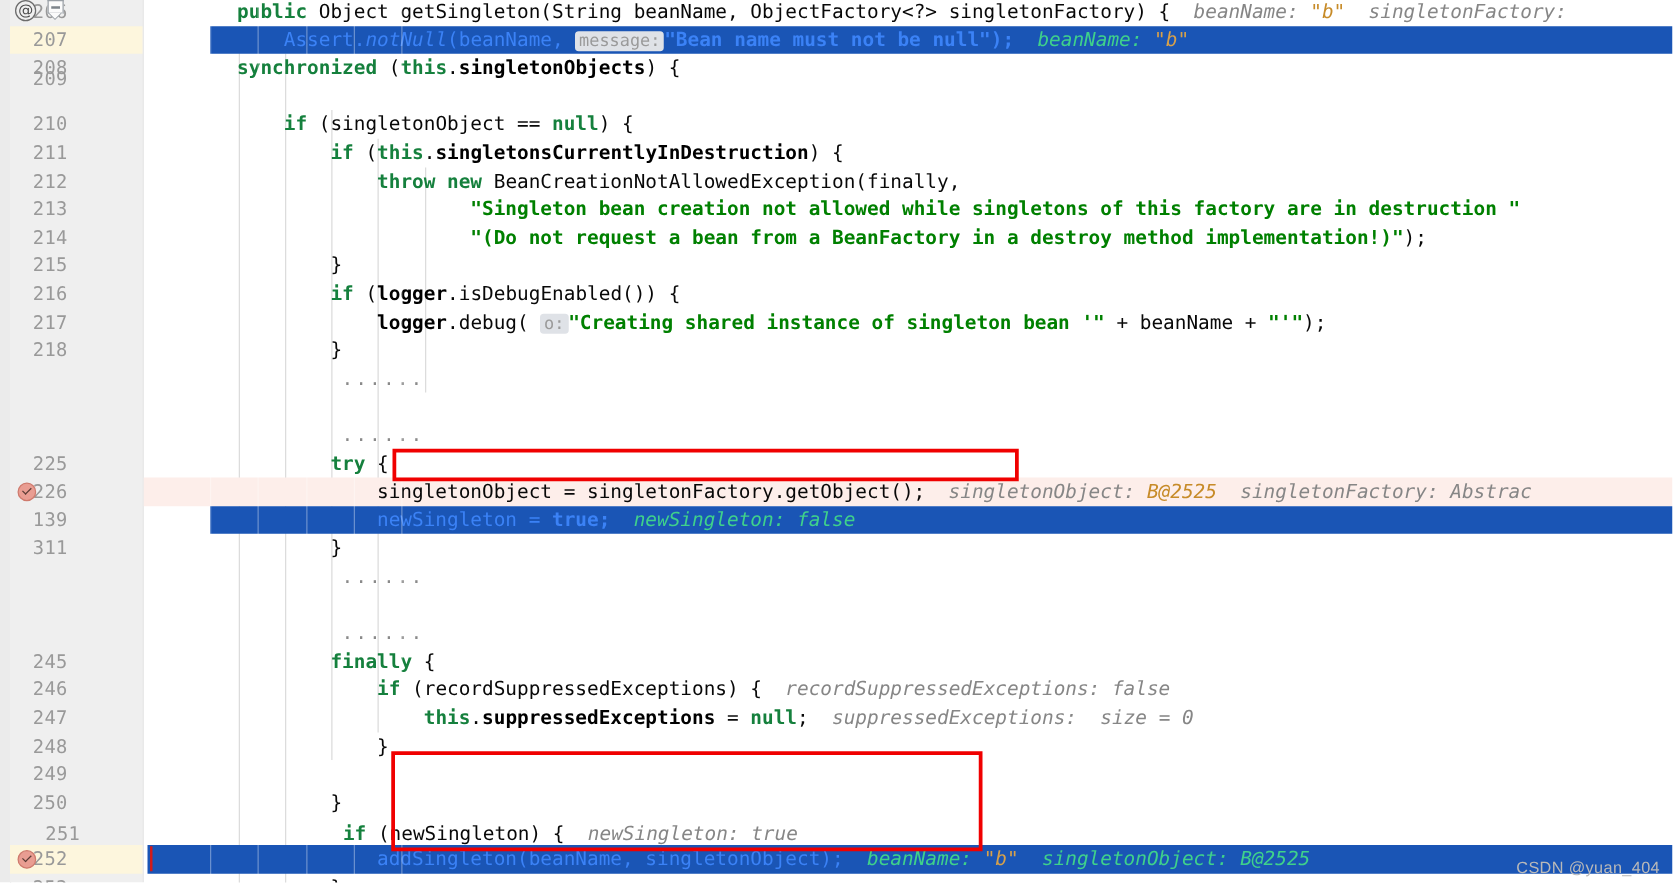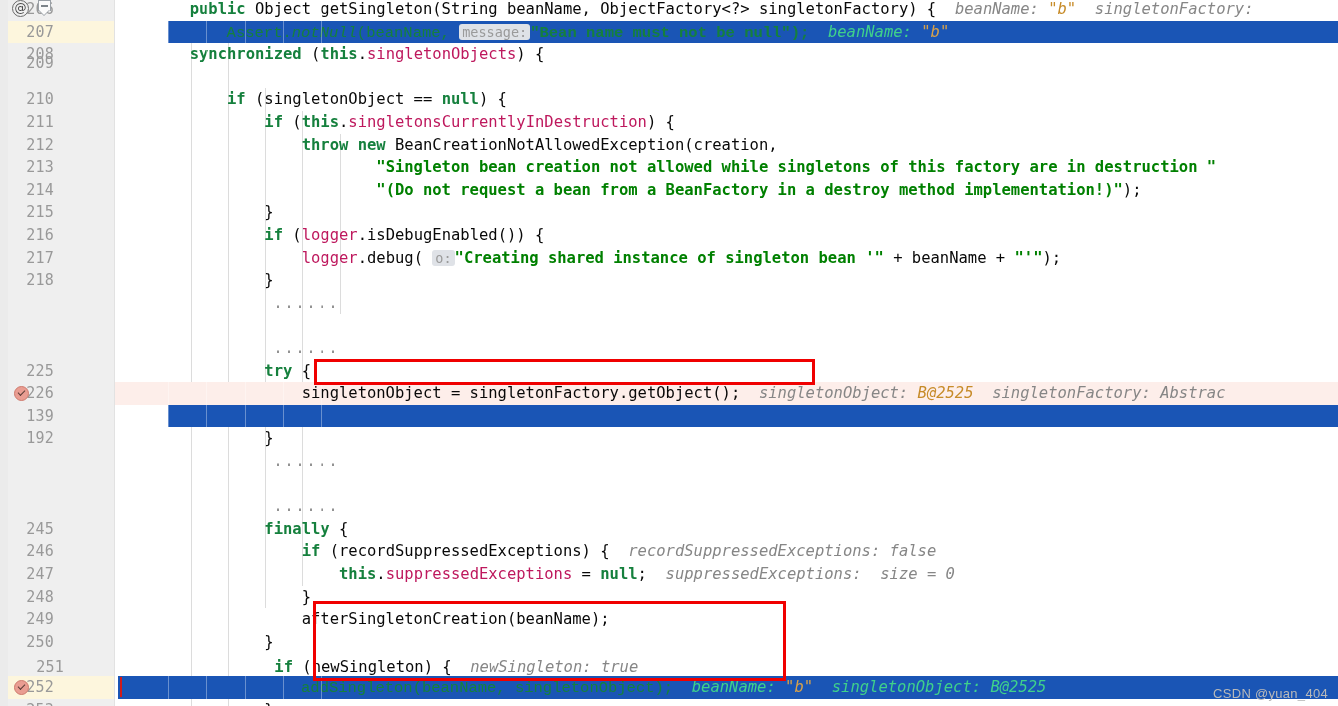--- a/index.html
+++ b/index.html
@@ -92,21 +92,21 @@
     top: 0;
     height: 22.6px;
     font-family: "DejaVu Sans Mono", monospace;
     font-size: 15.5px;
     white-space: pre;
     color: #080808;
   }
 
   
   .kw       { color: #15803d; font-weight: bold; }
-  .field    { color: #be185d; font-weight: normal; }
+  .field    { color: #000000; font-weight: bold; }
   .str      { color: #008000; font-weight: bold; }
   .plain    { color: #080808; }
 
   
   .hint     { color: #868686; font-style: italic; }
   .hintval  { color: #c78b28; font-style: italic; }
   
   .hint-on-sel    { color: #3fd18b; font-style: italic; }
   .hintval-on-sel { color: #d8a14a; font-style: italic; }
 
@@ -114,21 +114,21 @@
   .inlay {
     background: #dfe2e7;
     color: #9a9a9a;
     border-radius: 3px;
     padding: 0 3px;
     font-style: normal;
     font-size: 13.5px;
   }
 
   
-  .sel-text { color: #15803d; font-family: Liberation Mono, monospace; }
+  .sel-text { color: #3b82f6; }
 
   
   .fold {
     color: #8a8a8a;
     letter-spacing: 2px;
     font-size: 15px;
   }
 
   
   .bp {
@@ -243,42 +243,42 @@
       <div style="position: absolute; left: 302.4px; top: 111px; width: 1px; height: 474.6px; background: rgb(220, 220, 220); z-index: 0;"></div>
       <div style="position: absolute; left: 265.12px; top: 88.4px; width: 1px; height: 519.8px; background: rgb(220, 220, 220); z-index: 0;"></div>
       <div style="position: absolute; left: 227.84px; top: 43.2px; width: 1px; height: 678px; background: rgb(220, 220, 220); z-index: 0;"></div>
       <div style="position: absolute; left: 190.56px; top: 20.6px; width: 1px; height: 723.2px; background: rgb(220, 220, 220); z-index: 0;"></div>
       <div class="row" style="top: -2px;"><div class="lineno">206</div><div class="at-icon">@</div><div class="fold-marker"><div class="shield"></div><div class="tip"></div><div class="tipin"></div><div class="minus"></div></div><div class="code"><span class="plain">        </span><span class="kw">public </span><span class="plain">Object getSingleton(String beanName, ObjectFactory&lt;?&gt; singletonFactory) {</span><span class="hint">  beanName: </span><span class="hintval">"b"</span><span class="hint">  singletonFactory:</span></div></div>
       <div class="row caretline" style="top: 20.6px;"><div class="gutterhl"></div><div class="selband" style="left: 168px; width: 1170px;"></div><div class="lineno">207</div><div class="code"><span class="sel-text">            Assert.</span><span class="sel-text" style="font-style: italic;">notNull</span><span class="sel-text">(beanName, </span><span class="inlay">message:</span><span class="sel-text" style="font-weight: bold;">"Bean name must not be null");</span><span class="hint-on-sel">  beanName: </span><span class="hintval-on-sel">"b"</span></div></div>
       <div class="row" style="top: 43.2px;"><div class="lineno">208</div><div class="code"><span class="plain">        </span><span class="kw">synchronized </span><span class="plain">(</span><span class="kw">this</span><span class="plain">.</span><span class="field">singletonObjects</span><span class="plain">) {</span></div></div>
       <div class="row" style="top: 52px;"><div class="lineno">209</div></div>
       <div class="row" style="top: 88.4px;"><div class="lineno">210</div><div class="code"><span class="plain">            </span><span class="kw">if </span><span class="plain">(singletonObject == </span><span class="kw">null</span><span class="plain">) {</span></div></div>
       <div class="row" style="top: 111px;"><div class="lineno">211</div><div class="code"><span class="plain">                </span><span class="kw">if </span><span class="plain">(</span><span class="kw">this</span><span class="plain">.</span><span class="field">singletonsCurrentlyInDestruction</span><span class="plain">) {</span></div></div>
-      <div class="row" style="top: 133.6px;"><div class="lineno">212</div><div class="code"><span class="plain">                    </span><span class="kw">throw new </span><span class="plain">BeanCreationNotAllowedException(creation,</span></div></div>
+      <div class="row" style="top: 133.6px;"><div class="lineno">212</div><div class="code"><span class="plain">                    </span><span class="kw">throw new </span><span class="plain">BeanCreationNotAllowedException(finally,</span></div></div>
       <div class="row" style="top: 156.2px;"><div class="lineno">213</div><div class="code"><span class="plain">                            </span><span class="str">"Singleton bean creation not allowed while singletons of this factory are in destruction "</span></div></div>
       <div class="row" style="top: 178.8px;"><div class="lineno">214</div><div class="code"><span class="plain">                            </span><span class="str">"(Do not request a bean from a BeanFactory in a destroy method implementation!)"</span><span class="plain">);</span></div></div>
       <div class="row" style="top: 201.4px;"><div class="lineno">215</div><div class="code"><span class="plain">                }</span></div></div>
       <div class="row" style="top: 224px;"><div class="lineno">216</div><div class="code"><span class="plain">                </span><span class="kw">if </span><span class="plain">(</span><span class="field">logger</span><span class="plain">.isDebugEnabled()) {</span></div></div>
       <div class="row" style="top: 246.6px;"><div class="lineno">217</div><div class="code"><span class="plain">                    </span><span class="field">logger</span><span class="plain">.debug( </span><span class="inlay">o:</span><span class="str">"Creating shared instance of singleton bean '"</span><span class="plain"> + beanName + </span><span class="str">"'"</span><span class="plain">);</span></div></div>
       <div class="row" style="top: 269.2px;"><div class="lineno">218</div><div class="code"><span class="plain">                }</span></div></div>
       <div class="row" style="top: 291.8px;"><div class="code fold" style="left: 273.44px;">......</div></div>
       <div class="row" style="top: 314.4px;"></div>
       <div class="row" style="top: 337px;"><div class="code fold" style="left: 273.44px;">......</div></div>
       <div class="row" style="top: 359.6px;"><div class="lineno">225</div><div class="code"><span class="plain">                </span><span class="kw">try </span><span class="plain">{</span></div></div>
       <div class="row" style="top: 382.2px;"><div class="errband" style="left: 115px; width: 1223px;"></div><div class="lineno">226</div><div class="bp"></div><div class="code"><span class="plain">                    singletonObject = singletonFactory.getObject();</span><span class="hint">  singletonObject: </span><span class="hintval">B@2525</span><span class="hint">  singletonFactory: </span><span class="hint">Abstrac</span></div></div>
-      <div class="row" style="top: 404.8px;"><div class="selband" style="left: 168px; width: 1170px;"></div><div class="lineno">139</div></div>
-      <div class="row" style="top: 427.4px;"><div class="lineno">192</div><div class="code"><span class="plain">                }</span></div></div>
+      <div class="row" style="top: 404.8px;"><div class="selband" style="left: 168px; width: 1170px;"></div><div class="lineno">139</div><div class="code"><span class="sel-text">                    newSingleton = </span><span class="sel-text" style="font-weight: bold;">true;</span><span class="hint-on-sel">  newSingleton: false</span></div></div>
+      <div class="row" style="top: 427.4px;"><div class="lineno">311</div><div class="code"><span class="plain">                }</span></div></div>
       <div class="row" style="top: 450px;"><div class="code fold" style="left: 273.44px;">......</div></div>
       <div class="row" style="top: 472.6px;"></div>
       <div class="row" style="top: 495.2px;"><div class="code fold" style="left: 273.44px;">......</div></div>
       <div class="row" style="top: 517.8px;"><div class="lineno">245</div><div class="code"><span class="plain">                </span><span class="kw">finally </span><span class="plain">{</span></div></div>
       <div class="row" style="top: 540.4px;"><div class="lineno">246</div><div class="code"><span class="plain">                    </span><span class="kw">if </span><span class="plain">(recordSuppressedExceptions) {</span><span class="hint">  recordSuppressedExceptions: false</span></div></div>
       <div class="row" style="top: 563px;"><div class="lineno">247</div><div class="code"><span class="plain">                        </span><span class="kw">this</span><span class="plain">.</span><span class="field">suppressedExceptions</span><span class="plain"> = </span><span class="kw">null</span><span class="plain">;</span><span class="hint">  suppressedExceptions:  size = 0</span></div></div>
       <div class="row" style="top: 585.6px; padding-left: 45px;"><div class="lineno">248</div><div class="code"><span class="plain">                    }</span></div></div>
-      <div class="row" style="top: 608.2px;"><div class="lineno">249</div><div class="code"><span class="plain">                    afterSingletonCreation(beanName);</span></div></div>
+      <div class="row" style="top: 608.2px;"><div class="lineno">249</div></div>
       <div class="row" style="top: 630.8px;"><div class="lineno">250</div><div class="code"><span class="plain">                }</span></div></div>
       <div class="row" style="top: 656px; margin-left: 10px;"><div class="lineno">251</div><div class="code"><span class="plain">                </span><span class="kw">if </span><span class="plain">(newSingleton) {</span><span class="hint">  newSingleton: true</span></div></div>
       <div class="row caretline" style="top: 676px;"><div class="gutterhl"></div><div class="selband" style="left: 118px; width: 1220px;"></div><div class="lineno">252</div><div class="bp"></div><div class="code"><span class="sel-text">                    addSingleton(beanName, singletonObject);</span><span class="hint-on-sel">  beanName: </span><span class="hintval-on-sel">"b"</span><span class="hint-on-sel">  singletonObject: B@2525</span></div><div class="caret" style="left: 120px;"></div></div>
       <div class="row" style="top: 698.6px;"><div class="lineno">253</div><div class="code"><span class="plain">                }</span></div></div>
     </div>
 
   <div id="boxes">
       <div class="redbox" style="left: 314px; top: 359px; width: 501px; height: 26px;"></div>
       <div class="redbox" style="left: 313px; top: 601px; width: 473px; height: 80px;"></div>
     </div>

